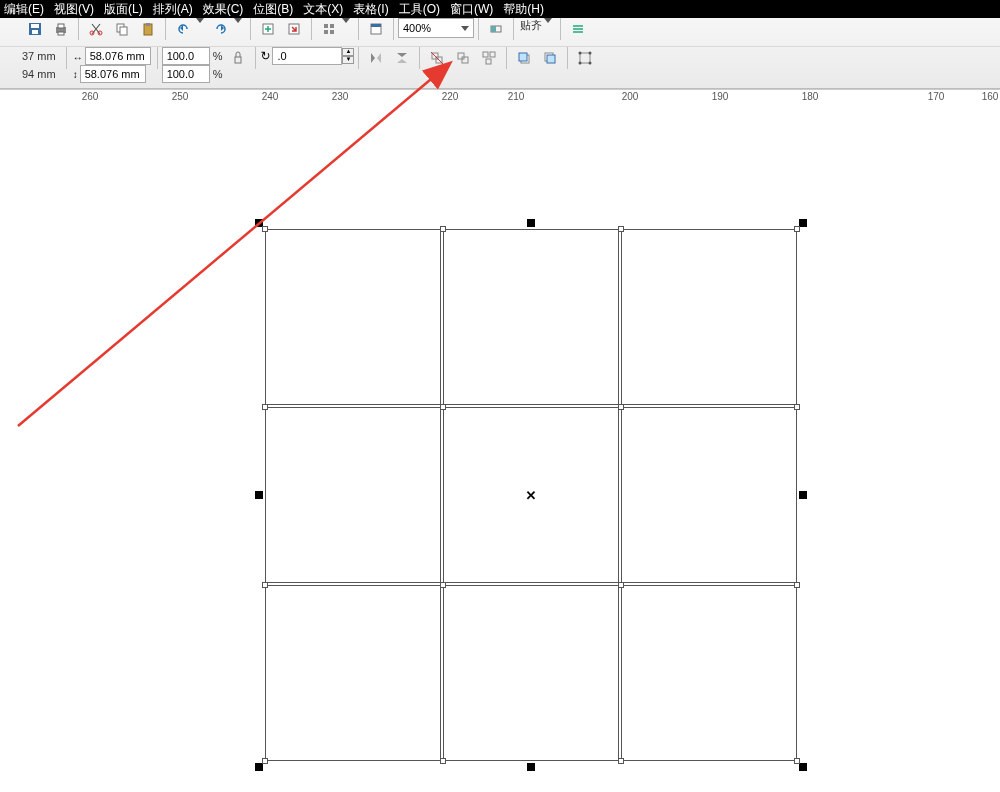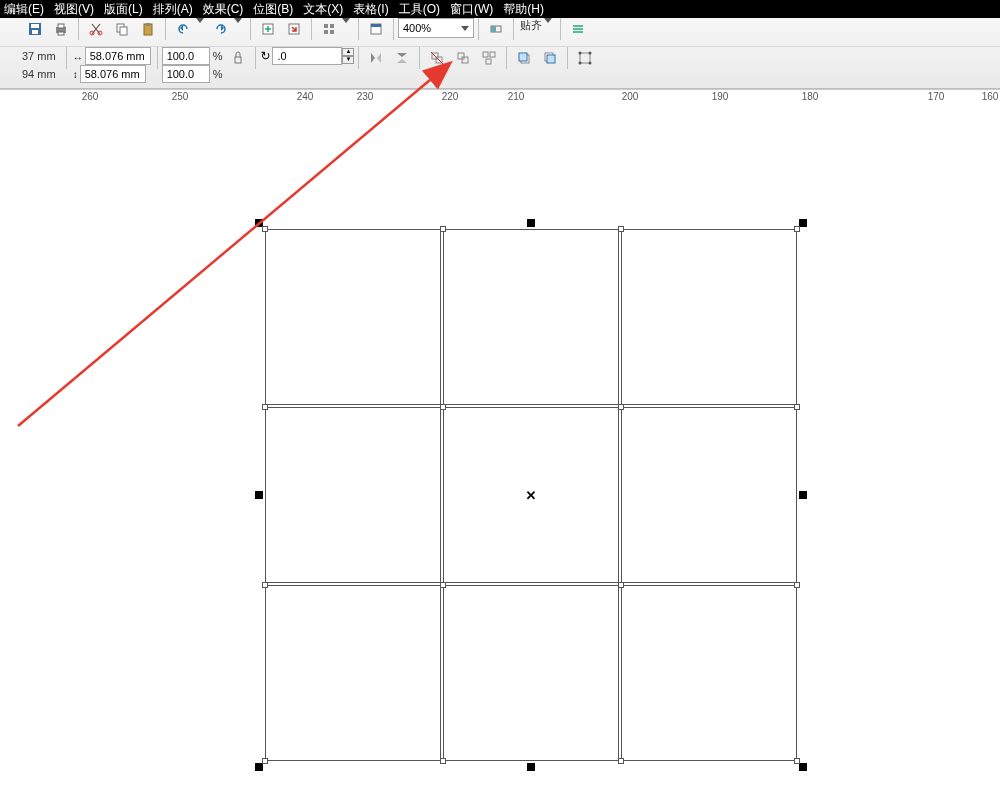--- a/index.html
+++ b/index.html
@@ -453,22 +453,22 @@
         <line x1="954" y1="16" x2="954" y2="22"></line>
         <line x1="963" y1="16" x2="963" y2="22"></line>
         <line x1="972" y1="16" x2="972" y2="22"></line>
         <line x1="981" y1="16" x2="981" y2="22"></line>
         <line x1="990" y1="10" x2="990" y2="22"></line>
         <line x1="999" y1="16" x2="999" y2="22"></line>
       </g>
     </svg>
 <div class="ruler-num" style="left: 90px;">260</div>
     <div class="ruler-num" style="left: 180px; text-decoration: underline;">250</div>
-    <div class="ruler-num" style="left: 270px; margin-left: 35px;">240</div>
-    <div class="ruler-num" style="left: 365px;">230</div>
+    <div class="ruler-num" style="left: 270px;">240</div>
+    <div class="ruler-num" style="left: 340px;">230</div>
     <div class="ruler-num" style="left: 450px;">220</div>
     <div class="ruler-num" style="left: 516px;">210</div>
     <div class="ruler-num" style="left: 630px;">200</div>
     <div class="ruler-num" style="left: 720px;">190</div>
     <div class="ruler-num" style="left: 810px;">180</div>
     <div class="ruler-num" style="left: 936px;">170</div>
     <div class="ruler-num" style="left: 990px;">160</div>
   </div>
 
 <div class="canvas">

